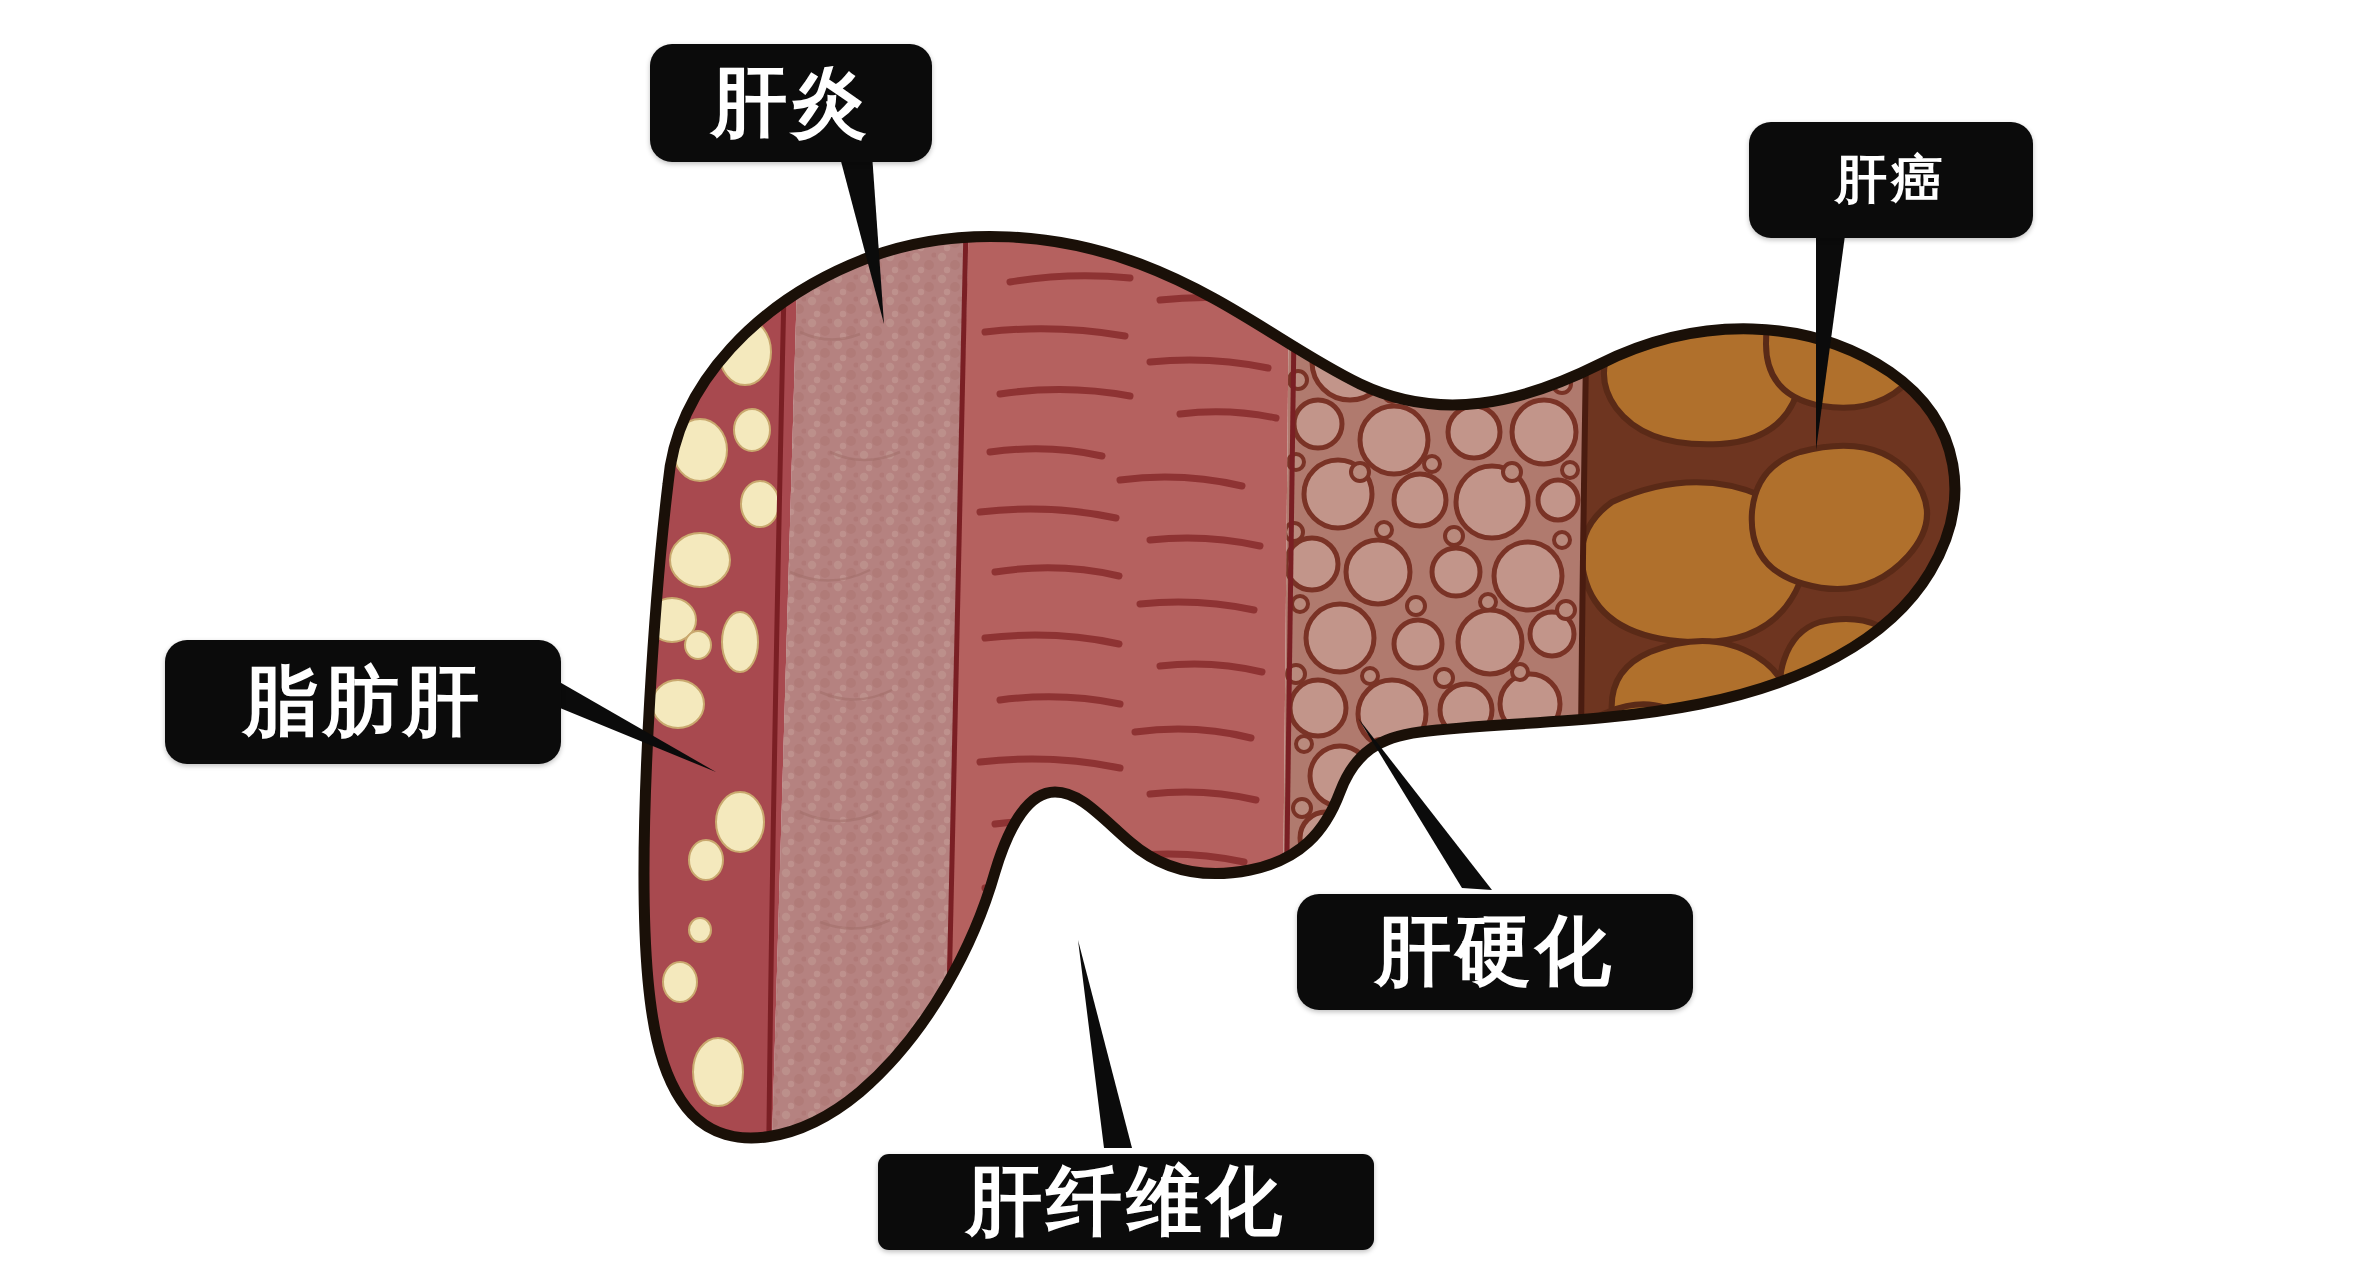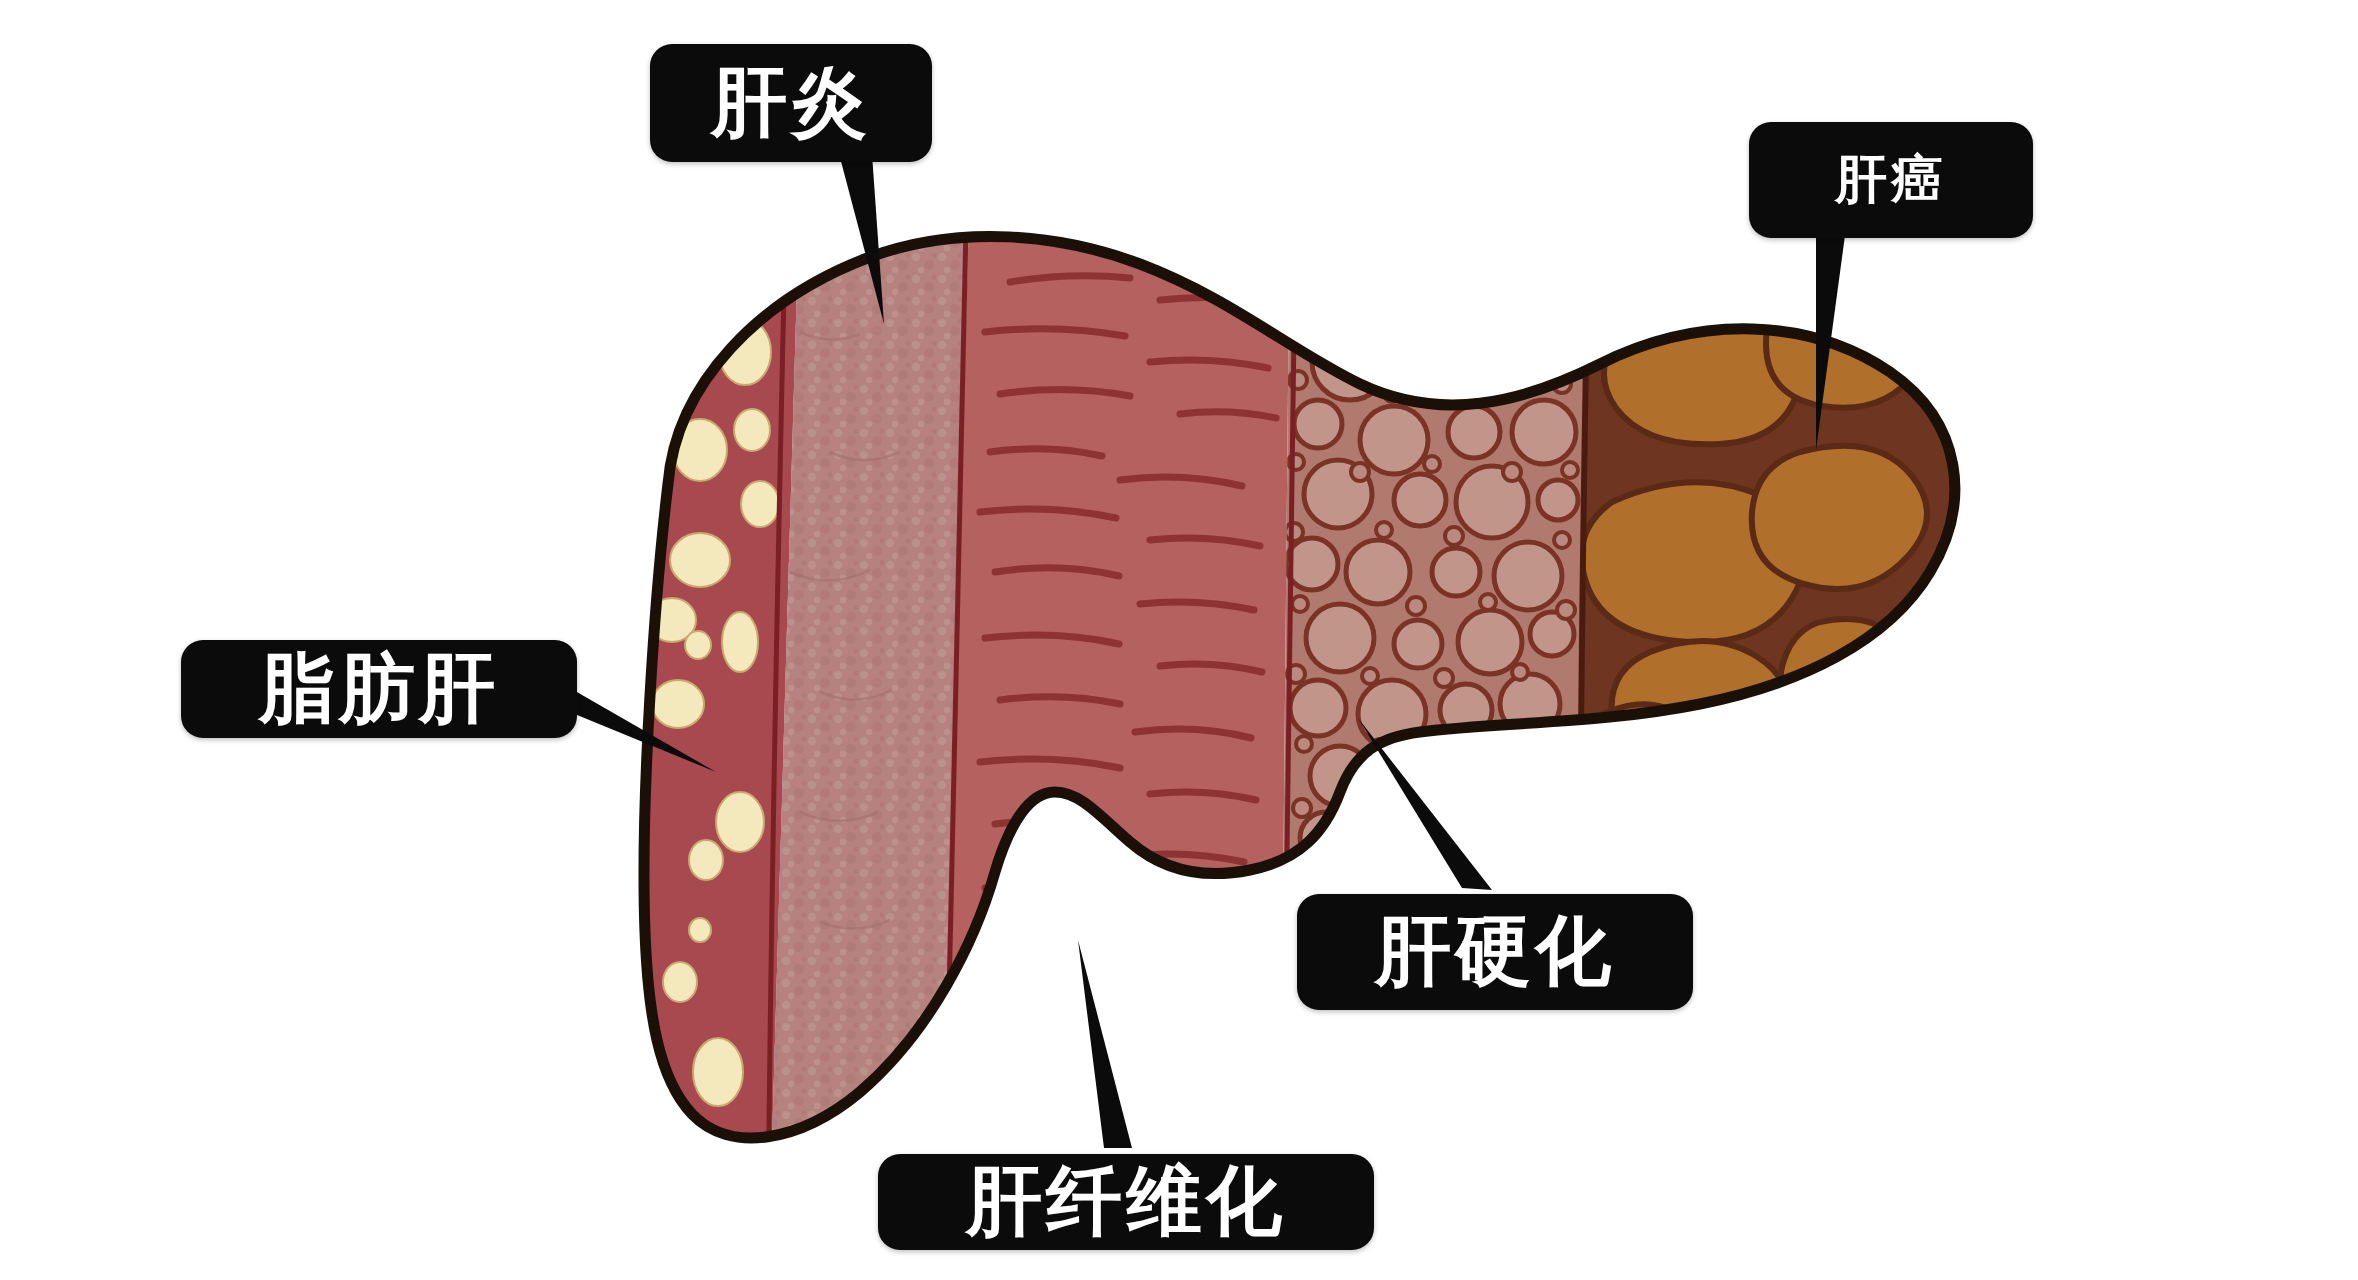--- a/index.html
+++ b/index.html
@@ -48,33 +48,34 @@
     left: 650px; top: 12px;
     width: 282px; height: 118px;
     font-size: 76px;
   }
   .callout-cancer {
     left: 1749px; top: 90px;
     width: 284px; height: 116px;
     font-size: 52px;
   }
   .callout-fatty {
-    left: 181px; top: 608px;
-    width: 396px; height: 98px;
+    left: 165px; top: 608px;
+    width: 396px; height: 124px;
     font-size: 76px;
   }
   .callout-cirrhosis {
     left: 1297px; top: 862px;
     width: 396px; height: 116px;
     font-size: 76px;
   }
   .callout-fibrosis {
     left: 878px; top: 1122px;
     width: 496px; height: 96px;
     font-size: 76px;
+    border-radius: 11px;
   }
 </style>
 </head>
 <body>
 
 <div id="stage">
 
   <svg class="figure" viewBox="0 0 2358 1280" xmlns="http://www.w3.org/2000/svg">
     <defs>
 

